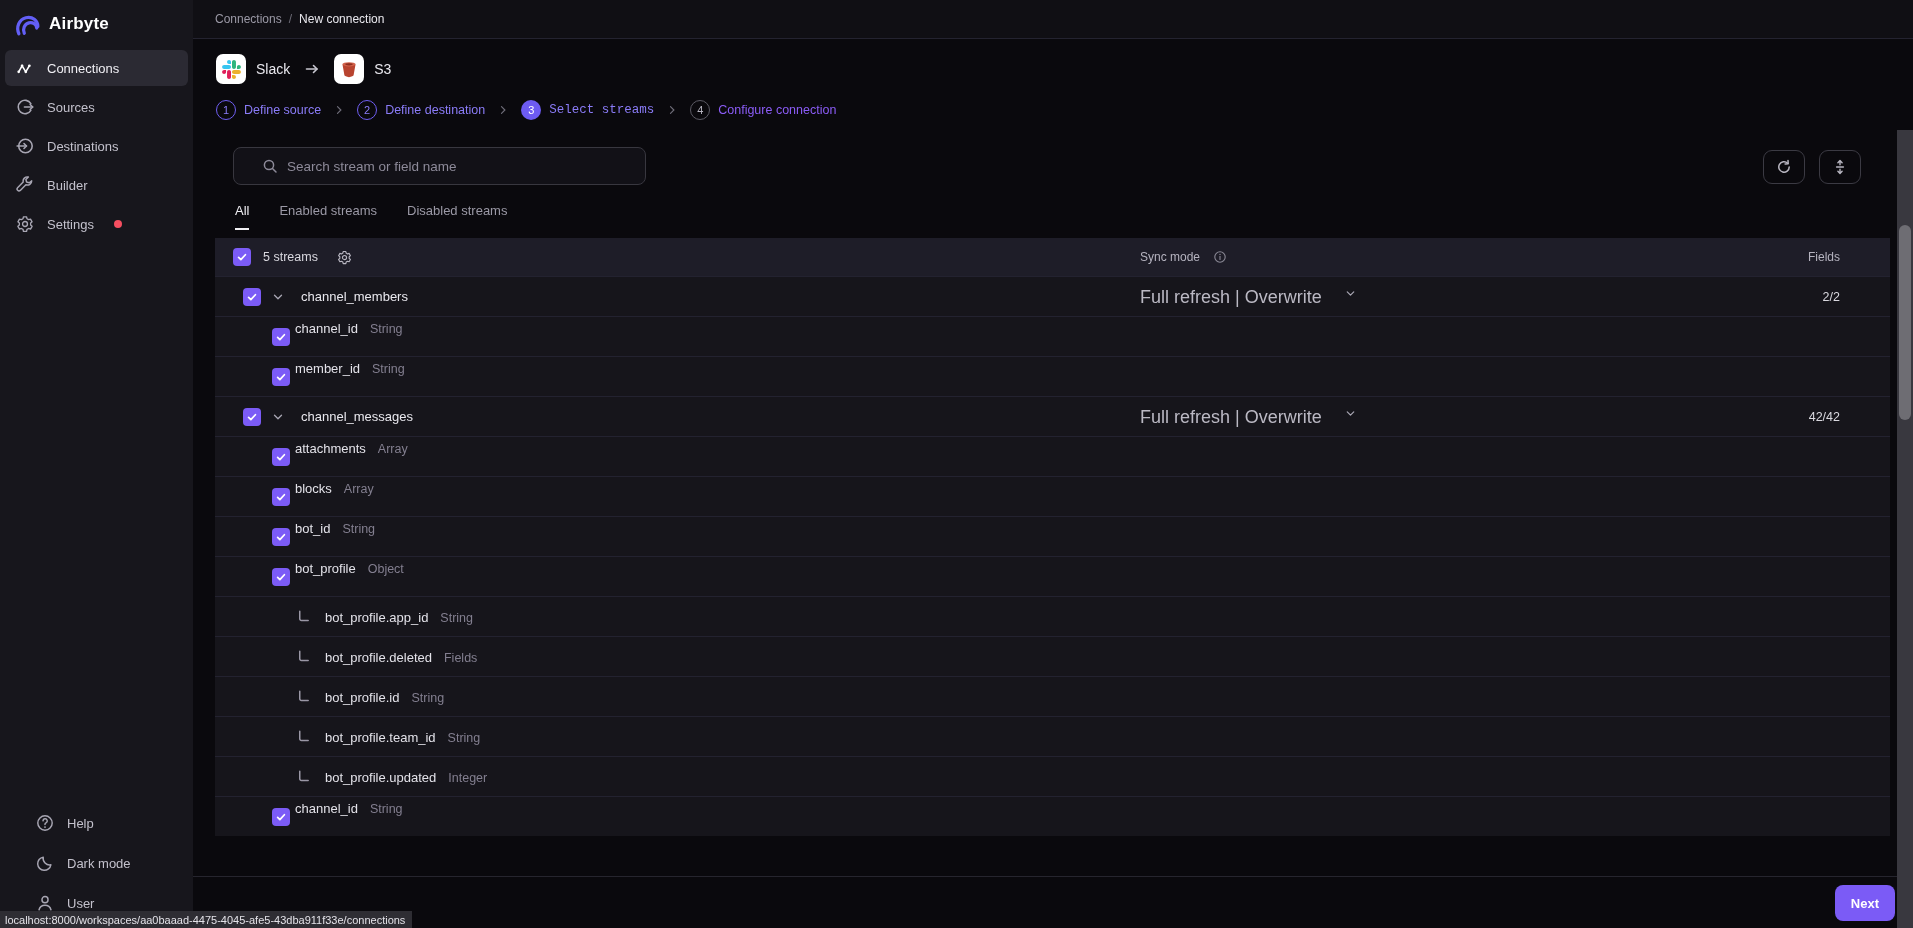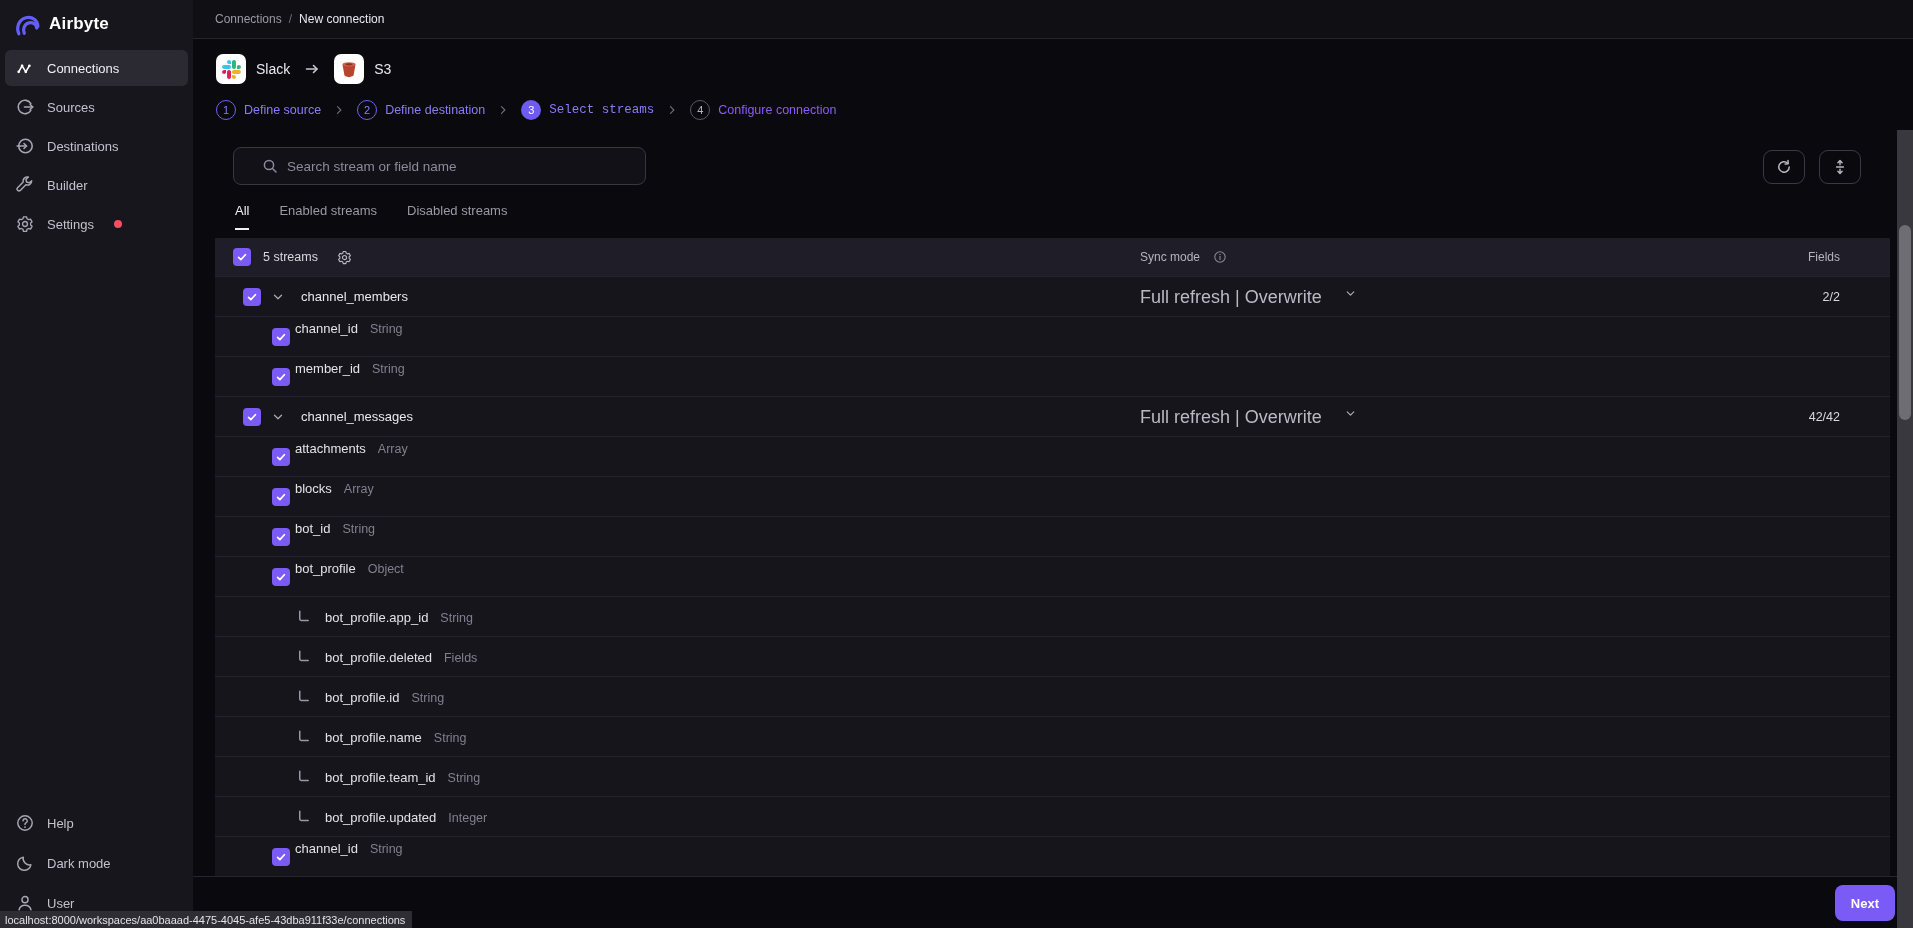--- a/index.html
+++ b/index.html
@@ -22,21 +22,21 @@
   .nav { position:absolute; top:47px; left:0; right:0; }
   .nav-item {
     display:flex; align-items:center; gap:13px;
     height:36px; margin:3px 5px; padding-left:11px;
     border-radius:6px; font-size:13px; color:#c3c1cc; cursor:pointer;
   }
   .nav-item .ico { color:#a8a6b3; }
   .nav-item.active { background:#2b2a33; color:#f0eff4; }
   .nav-item.active .ico { color:#ffffff; }
   .badge-dot { width:8px; height:8px; border-radius:50%; background:#f54e60; margin-left:7px; }
-  .sidebar-footer { position:absolute; bottom:4px; left:0; right:0; }
+  .sidebar-footer { position:absolute; bottom:4px; left:0; right:0;padding-left:20px; }
   .sidebar-footer .nav-item { height:38px; margin:2px 5px; }
 
   
   .breadcrumb-bar {
     position:absolute; left:193px; top:0; right:0; height:39px;
     display:flex; align-items:center; padding-left:22px; gap:7px;
     background:#100f14; border-bottom:1px solid #242330; font-size:12px;
   }
   .crumb { color:#9b99a6; cursor:pointer; }
   .crumb-sep { color:#6f6d79; }
@@ -508,38 +508,29 @@
     </span>
     <span class="nested-name">bot_profile.id<span class="data-type anchor-after-name">String</span></span>
 
   </div>
       <div class="row nested-row">
     <span class="nested-elbow">
       <svg width="15" height="15" viewBox="0 0 16 16" fill="none" stroke="currentColor" stroke-width="1.6" stroke-linecap="round">
             <path d="M4 2.5v8a1.8 1.8 0 0 0 1.8 1.8H13"></path>
           </svg>
     </span>
-    <span class="nested-name">bot_profile.name<span class="data-type anchor-after-name">String</span></span>
+    <span class="nested-name">bot_profile.team_id<span class="data-type anchor-after-name">String</span></span>
 
   </div>
       <div class="row nested-row">
     <span class="nested-elbow">
       <svg width="15" height="15" viewBox="0 0 16 16" fill="none" stroke="currentColor" stroke-width="1.6" stroke-linecap="round">
             <path d="M4 2.5v8a1.8 1.8 0 0 0 1.8 1.8H13"></path>
           </svg>
     </span>
-    <span class="nested-name">bot_profile.team_id<span class="data-type anchor-after-name">String</span></span>
-
-  </div>
-      <div class="row nested-row">
-    <span class="nested-elbow">
-      <svg width="15" height="15" viewBox="0 0 16 16" fill="none" stroke="currentColor" stroke-width="1.6" stroke-linecap="round">
-            <path d="M4 2.5v8a1.8 1.8 0 0 0 1.8 1.8H13"></path>
-          </svg>
-    </span>
     <span class="nested-name">bot_profile.updated<span class="data-type anchor-after-name">Integer</span></span>
 
   </div>
       <div class="row field-row">
     <span class="cb">
       <svg width="12" height="12" viewBox="0 0 16 16" fill="none" stroke="#ffffff" stroke-width="2.3" stroke-linecap="round" stroke-linejoin="round">
             <path d="M3.5 8.5l3 3 6-6.5"></path>
           </svg>
     </span>
     <span class="field-name">channel_id<span class="data-type anchor-after-name">String</span></span>

